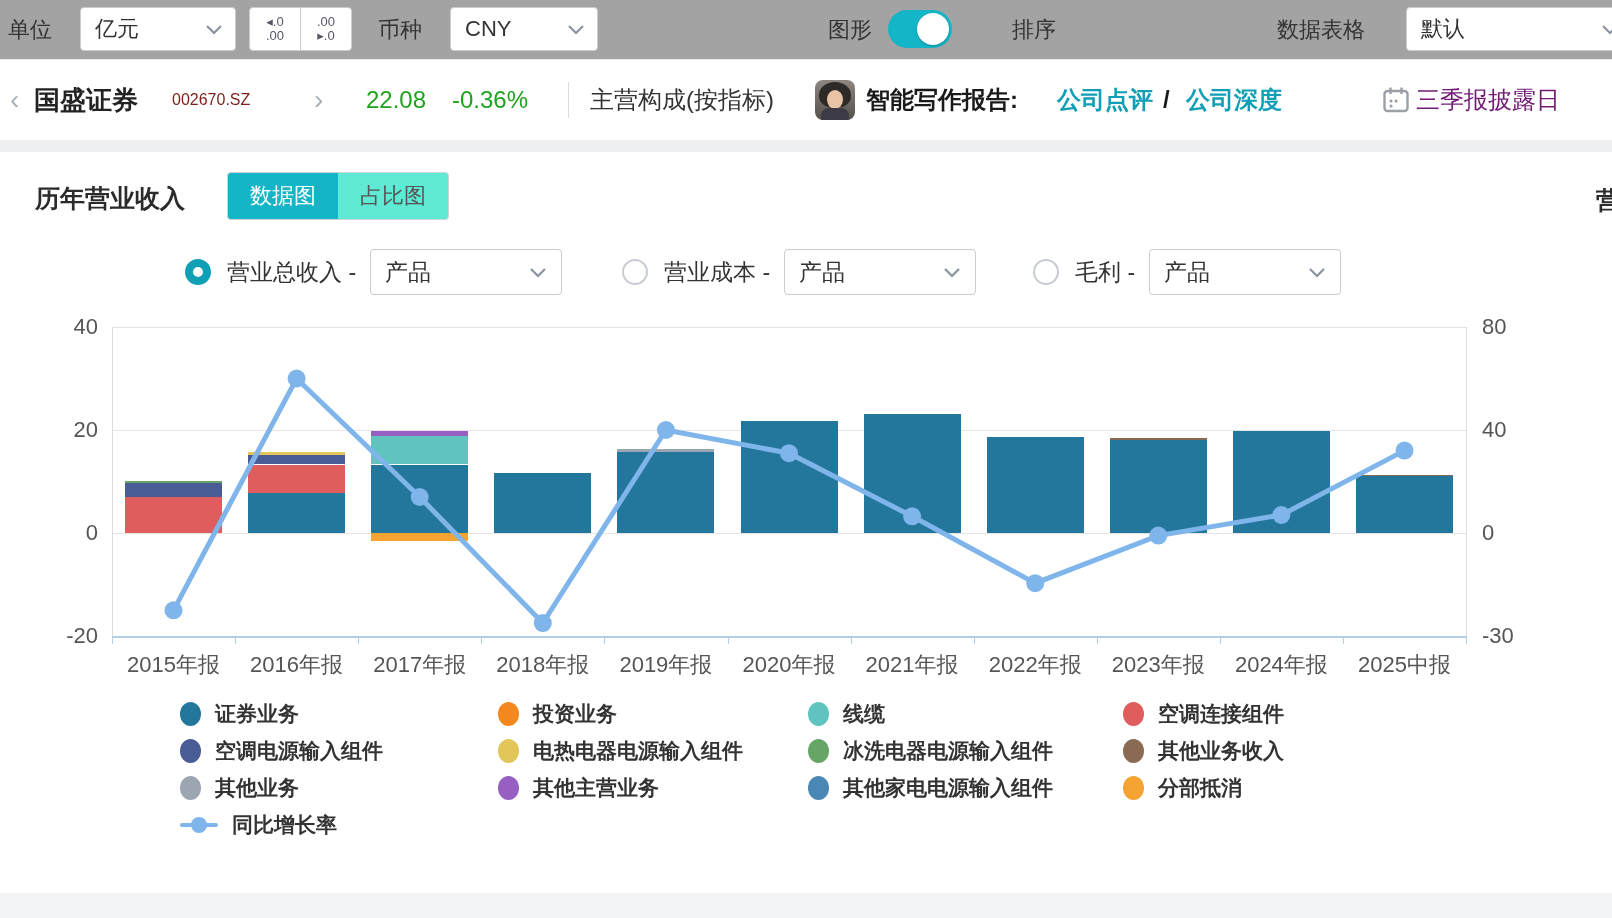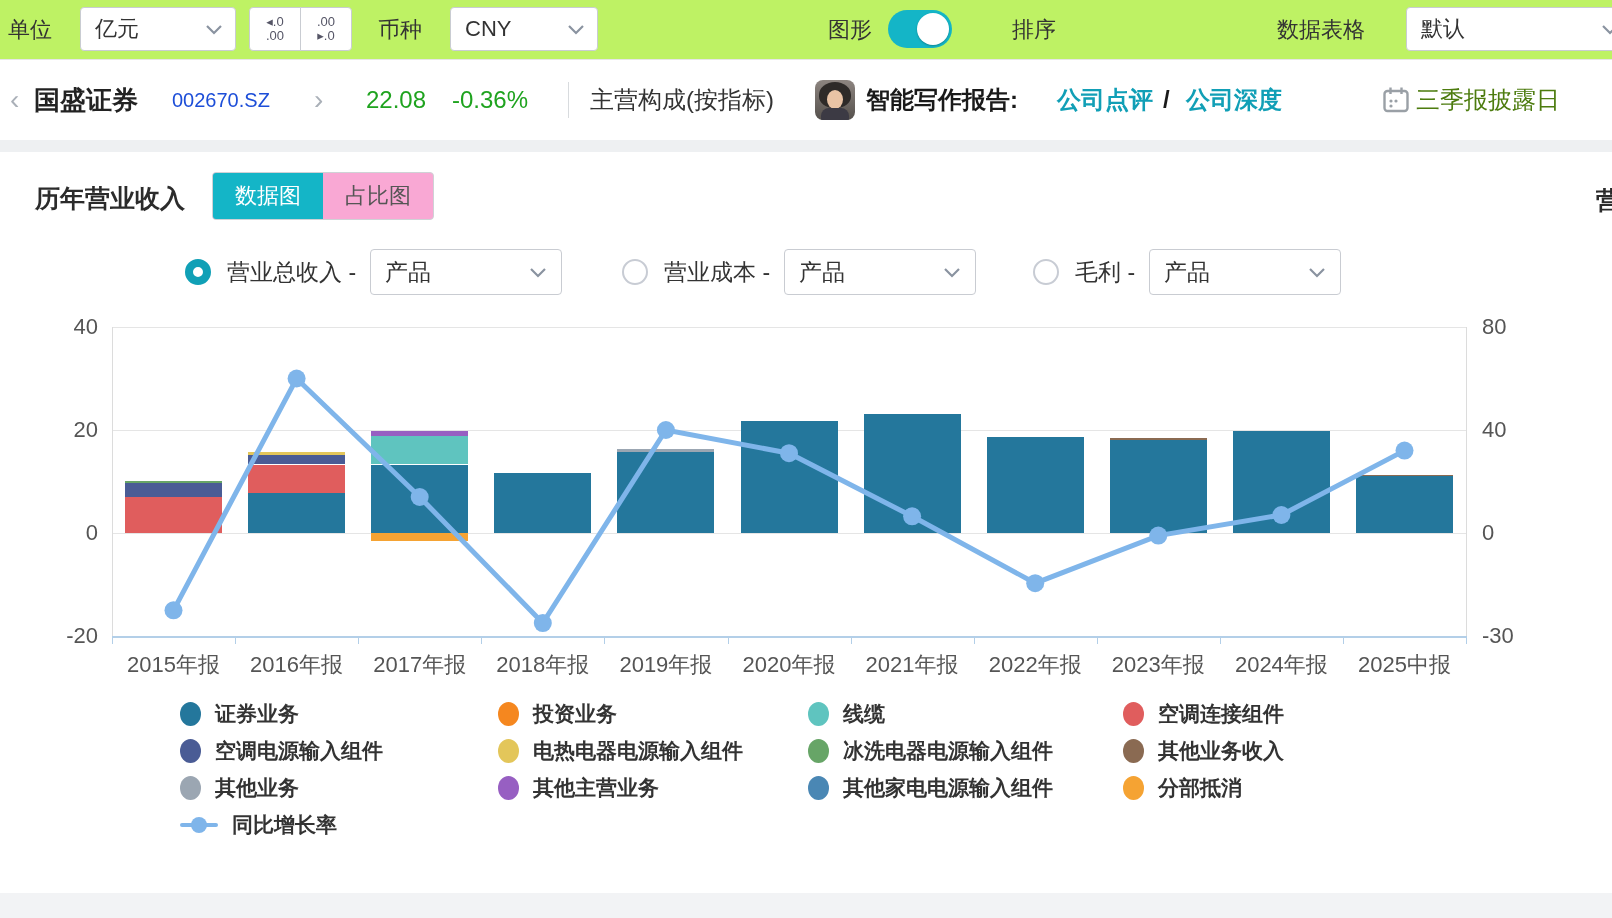--- a/index.html
+++ b/index.html
@@ -1,50 +1,50 @@
 <!DOCTYPE html>
 <html><head>
 <meta charset="utf-8">
 <style>
   html,body{margin:0;padding:0;background:#fff;}
   body{font-family:"Liberation Sans","DejaVu Sans",sans-serif;}
   #stage{position:relative;width:1612px;height:918px;background:#fff;overflow:hidden;}
   .abs{position:absolute;}
   
-  .toolbar{position:absolute;left:0;top:0;width:1612px;height:59px;background:#bef264;border-bottom:1px solid #e6e6e6;}
+  .toolbar{position:absolute;left:0;top:0;width:1612px;height:59px;background:#a3a3a3;border-bottom:1px solid #e6e6e6;}
   .tlabel{position:absolute;top:50%;transform:translateY(-50%);font-size:22px;color:#333;white-space:nowrap;}
   .sel{position:absolute;top:7px;height:44px;border:1px solid #c9ccd2;border-radius:4px;background:#fff;
        display:flex;align-items:center;justify-content:space-between;padding:0 12px 0 14px;box-sizing:border-box;
        font-size:22px;color:#333;white-space:nowrap;}
   .chev{flex:0 0 auto;margin-left:10px;}
   .decbtn{position:absolute;top:7px;width:52px;height:44px;border:1px solid #c9ccd2;background:#fff;box-sizing:border-box;
        display:flex;flex-direction:column;align-items:center;justify-content:center;font-size:13px;line-height:14px;color:#556;}
   .toggle{position:absolute;top:10px;width:64px;height:38px;border-radius:19px;}
   .toggle .knob{position:absolute;top:3px;right:3px;width:32px;height:32px;border-radius:50%;background:#fff;box-shadow:0 1px 2px rgba(0,0,0,.25);}
   
   .hrow{position:absolute;left:0;top:60px;width:1612px;height:80px;background:#fff;}
   .hitem{position:absolute;top:50%;transform:translateY(-50%);white-space:nowrap;}
   .navchev{font-size:28px;color:#aab0b8;}
   .stockname{font-size:26px;font-weight:bold;color:#222;}
-  .stockcode{font-size:20px;color:#1d4ed8;}
+  .stockcode{font-size:16px;color:#7f1d1d;}
   .pricetxt{font-size:24px;}
   .vdivider{position:absolute;top:22px;width:1px;height:36px;background:#d8dbde;}
   .sectxt{font-size:24px;color:#333;}
   .ailabel{font-size:24px;font-weight:bold;color:#1a1a1a;}
   .ailink{font-size:24px;font-weight:bold;cursor:pointer;}
-  .caltxt{font-size:24px;color:#4d7c0f;}
+  .caltxt{font-size:24px;color:#701a75;}
   .avatar{position:absolute;top:50%;transform:translateY(-50%);width:40px;height:40px;border-radius:8px;overflow:hidden;
           background:linear-gradient(#8d8580,#55504c);}
   .avatar .hair{position:absolute;left:4px;top:2px;width:32px;height:26px;border-radius:50% 50% 45% 45%;background:#2e2а28;background:#2e2a28;}
   .avatar .face{position:absolute;left:12px;top:10px;width:16px;height:19px;border-radius:50%;background:#e9c3a5;}
   .avatar .body{position:absolute;left:6px;top:28px;width:28px;height:14px;border-radius:8px 8px 0 0;background:#3c3a44;}
   .graysep{position:absolute;left:0;top:140px;width:1612px;height:12px;background:#eef0f2;}
   
   .maintitle{position:absolute;left:35px;top:182px;font-size:25px;font-weight:bold;color:#2b2b2b;white-space:nowrap;}
-  .tabs{position:absolute;left:212px;top:172px;height:46px;display:flex;border:1px solid #cfd2d6;border-radius:4px;overflow:hidden;background:#f9a8d4;}
+  .tabs{position:absolute;left:227px;top:172px;height:46px;display:flex;border:1px solid #cfd2d6;border-radius:4px;overflow:hidden;background:#5eead4;}
   .tab{height:46px;display:flex;align-items:center;justify-content:center;padding:0 22px;font-size:22px;color:#555;cursor:pointer;box-sizing:border-box;}
   .tab.active{color:#fff;}
   .partialright{position:absolute;left:1596px;top:184px;font-size:25px;font-weight:bold;color:#2b2b2b;}
   .metric{position:absolute;top:248px;height:48px;display:flex;align-items:center;}
   .radio{width:26px;height:26px;border-radius:50%;box-sizing:border-box;background:#fff;flex:0 0 auto;cursor:pointer;}
   .radio.off{border:2px solid #c8ccd4;}
   .radio.on{border:8px solid #10a0b6;}
   .mlabel{font-size:23px;color:#333;margin:0 14px 0 16px;white-space:nowrap;}
   .msel{position:relative;width:192px;height:46px;border:1px solid #c9ccd2;border-radius:4px;background:#fff;display:flex;
         align-items:center;justify-content:space-between;padding:0 14px;box-sizing:border-box;font-size:23px;color:#333;cursor:pointer;}

